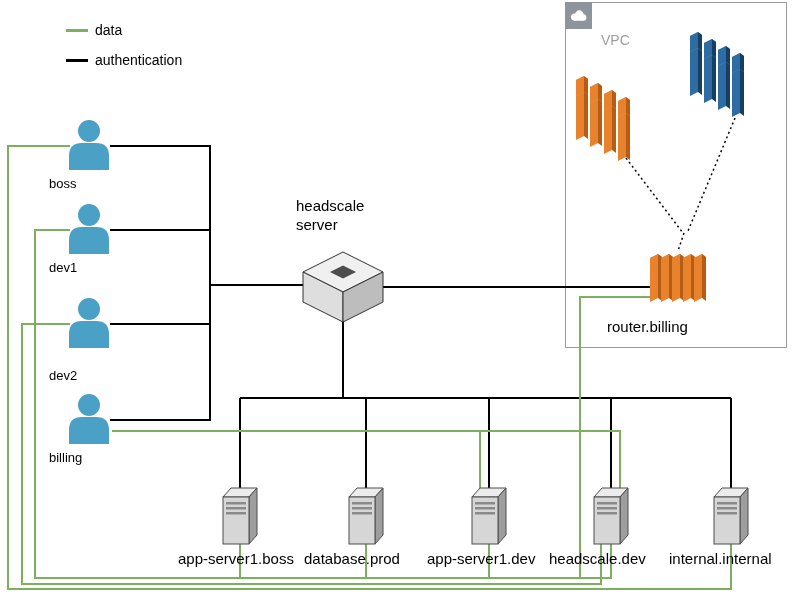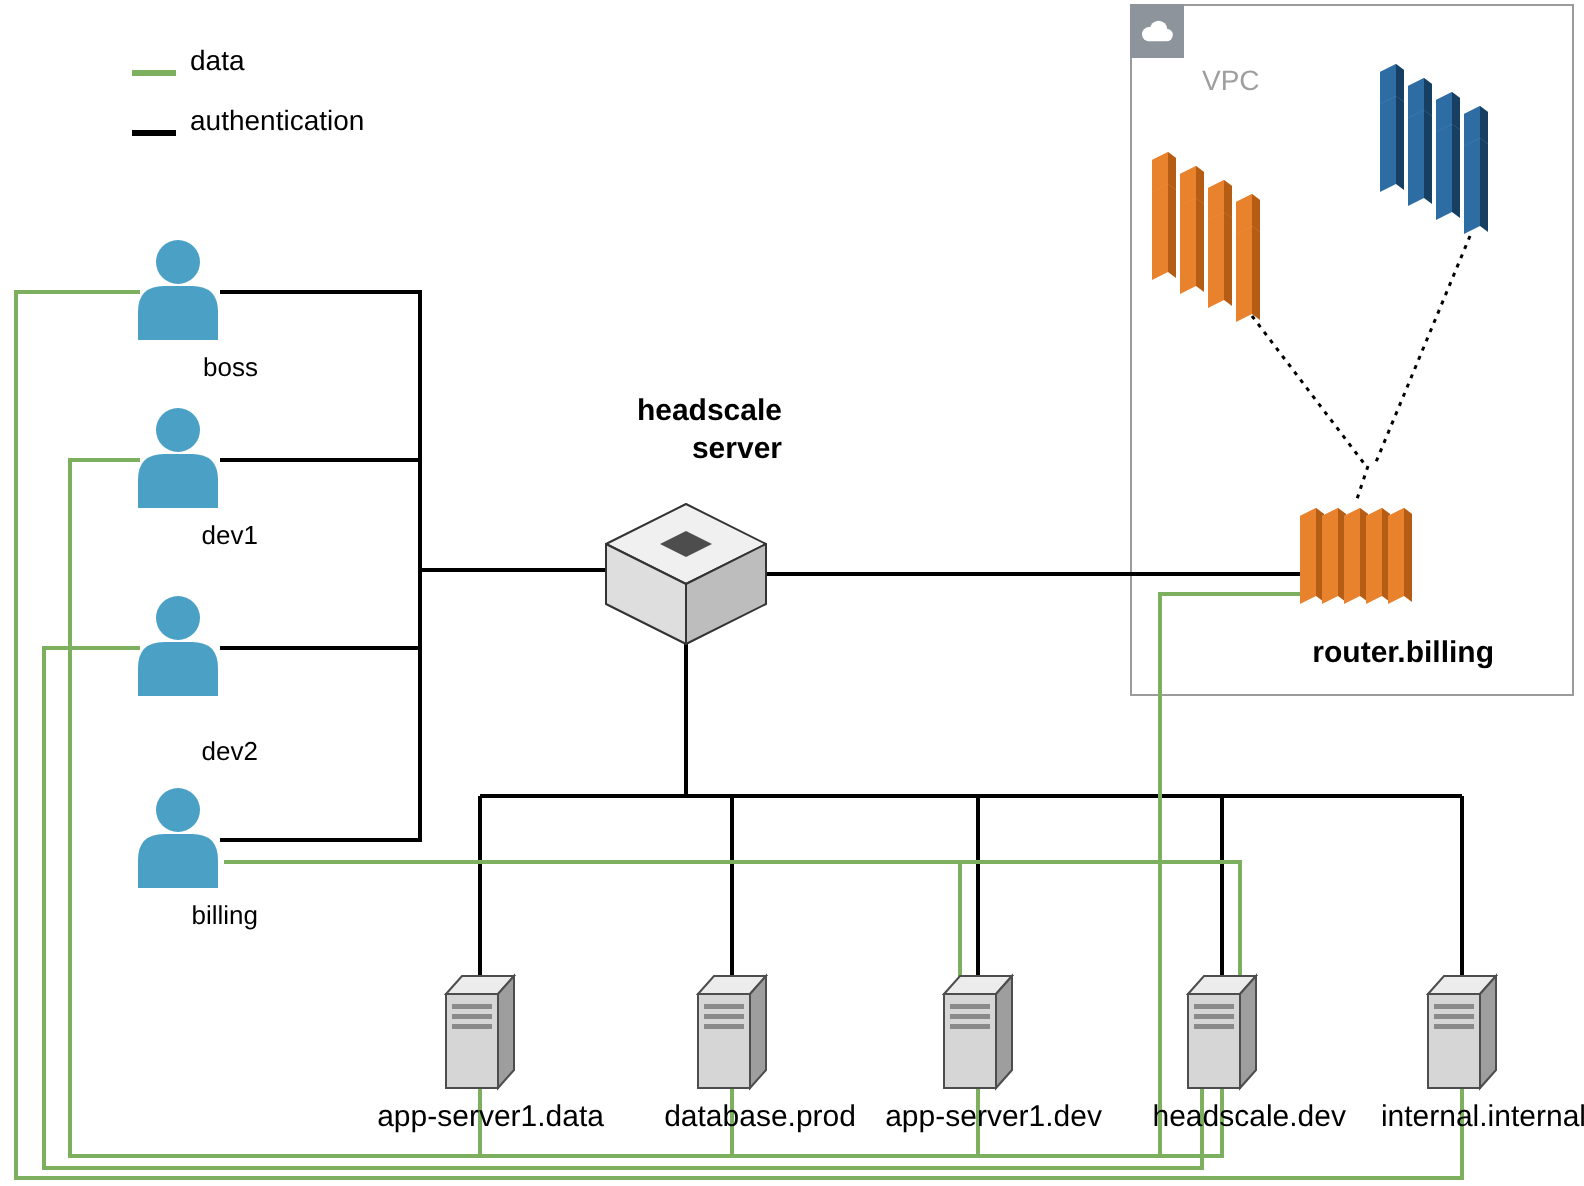--- a/index.html
+++ b/index.html
@@ -1,26 +1,26 @@
 <!DOCTYPE html>
 <html><head>
 <meta charset="utf-8">
 <style>
   html,body{margin:0;padding:0;background:#ffffff;}
   .canvas{
     position:relative;width:792px;height:593px;background:#ffffff;overflow:hidden;
     font-family:"Liberation Sans", sans-serif;color:#000;
   }
   .canvas svg.wires{position:absolute;left:0;top:0;z-index:1;pointer-events:none;}
-  .lbl{position:absolute;z-index:2;text-align:right;color:#000;}
+  .lbl{position:absolute;z-index:2;text-align:left;color:#000;}
   .user-lbl{width:80px;font-size:13px;}
-  .node-lbl{font-size:15px;font-weight:bold;}
+  .node-lbl{font-size:15px;}
   .srv-lbl{width:124px;top:550px;font-size:15px;}
   
-  .legend-item{position:absolute;left:66px;display:flex;align-items:flex-end;gap:7px;height:16px;z-index:2;}
+  .legend-item{position:absolute;left:66px;display:flex;align-items:center;gap:7px;height:16px;z-index:2;}
   .legend-swatch{width:22px;height:3px;}
   .legend-swatch.data{background:#7cb05e;}
   .legend-swatch.auth{background:#000000;}
   .legend-item span{font-size:14px;}
   
   .vpc-box{position:absolute;left:565px;top:2px;width:222px;height:346px;
     border:1px solid #9b9b9b;z-index:0;box-sizing:border-box;}
   .vpc-header-icon{position:absolute;left:-1px;top:-1px;width:27px;height:27px;background:#8d949b;
     display:flex;align-items:center;justify-content:center;}
   .vpc-title{position:absolute;left:35px;top:5px;font-size:14px;color:#9e9e9e;margin-top:24px;}
@@ -181,19 +181,19 @@
 
   <div class="lbl user-lbl" style="left:49px;top:176px">boss</div>
   <div class="lbl user-lbl" style="left:49px;top:260px">dev1</div>
   <div class="lbl user-lbl" style="left:49px;top:368px">dev2</div>
   <div class="lbl user-lbl" style="left:49px;top:450px">billing</div>
 
   <div class="lbl node-lbl" style="left:296px;top:197px;width:95px;line-height:1.25">headscale server</div>
 
   <div class="lbl node-lbl" style="left:607px;top:318px;width:140px">router.billing</div>
 
-  <div class="lbl srv-lbl" style="left:178px">app-server1.data</div>
+  <div class="lbl srv-lbl" style="left:178px">app-server1.boss</div>
   <div class="lbl srv-lbl" style="left:304px">database.prod</div>
   <div class="lbl srv-lbl" style="left:427px">app-server1.dev</div>
   <div class="lbl srv-lbl" style="left:549px">headscale.dev</div>
   <div class="lbl srv-lbl" style="left:669px">internal.internal</div>
 
 </div>
 
 </body></html>

